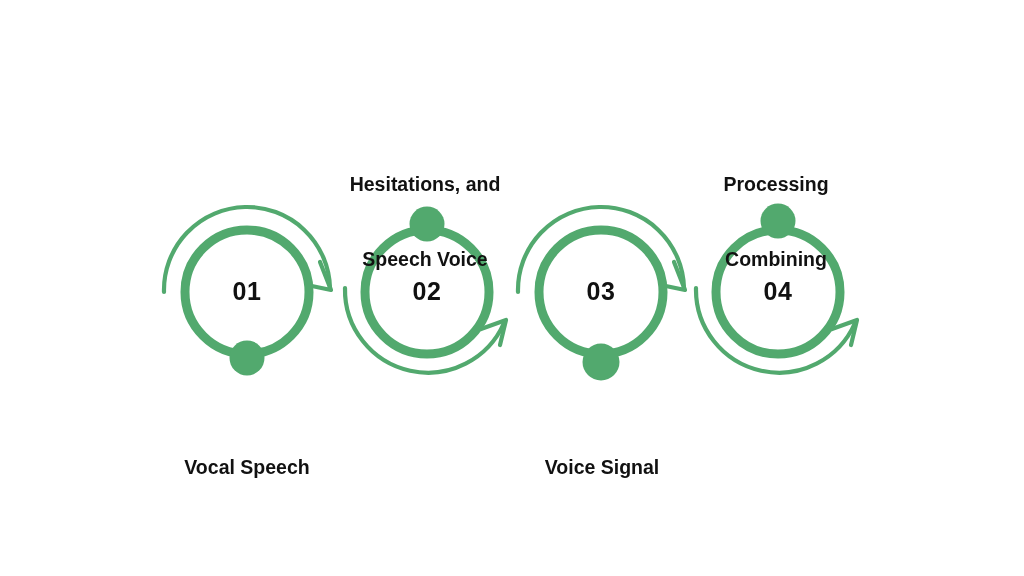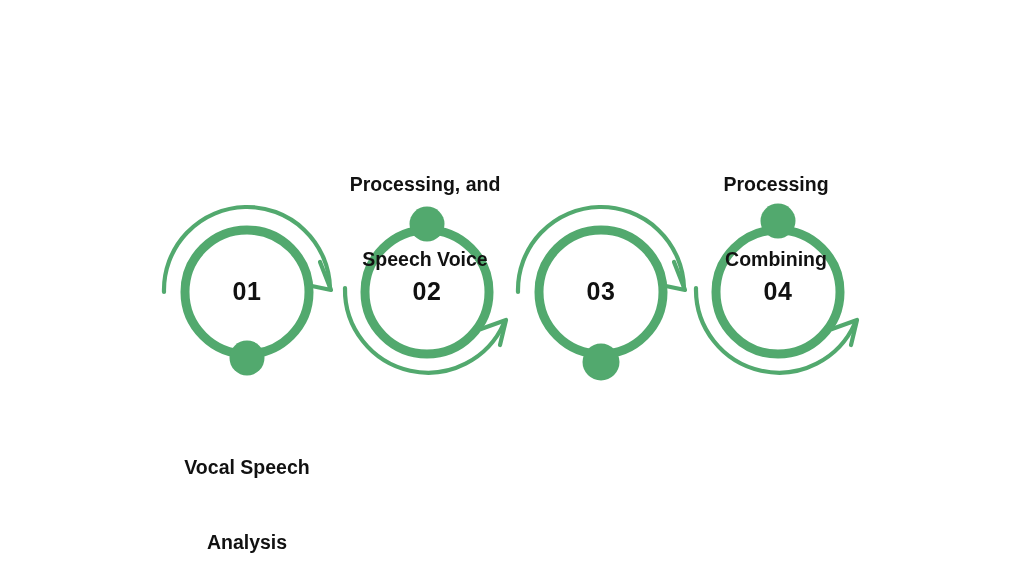--- a/index.html
+++ b/index.html
@@ -88,29 +88,29 @@
       <path d="M 832 329 L 857 320 L 851 345" fill="none" stroke="#52A96E" stroke-width="4.2" stroke-linecap="round" stroke-linejoin="round"></path>
       <circle cx="778" cy="292" r="62" fill="none" stroke="#52A96E" stroke-width="9"></circle>
       <circle cx="778" cy="221" r="17.5" fill="#52A96E"></circle>
       <text class="step-number" x="778" y="293">04</text>
     </g>
 
   </svg>
 
   <div class="step-label" style="left:247px; top:405px;">
     <div>Vocal Speech</div>
-    <div>Analysis</div>
   </div>
 
   <div class="step-label" style="left:425px; top:122px;">
-    <div>Processing, and</div>
+    <div>Hesitations, and</div>
     <div>Speech Voice</div>
   </div>
 
   <div class="step-label" style="left:602px; top:405px;">
+    <div>Voice Signal</div>
   </div>
 
   <div class="step-label" style="left:776px; top:122px;">
     <div>Processing</div>
     <div>Combining</div>
   </div>
 
 </div>
 
 </body></html>

